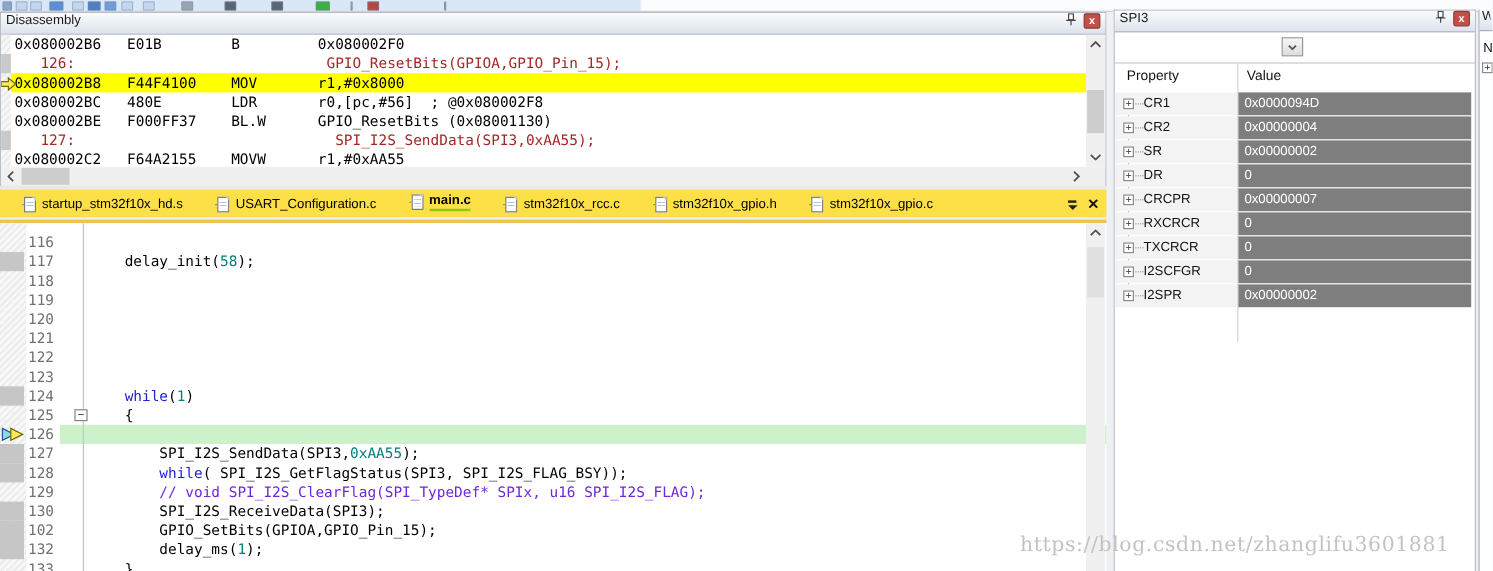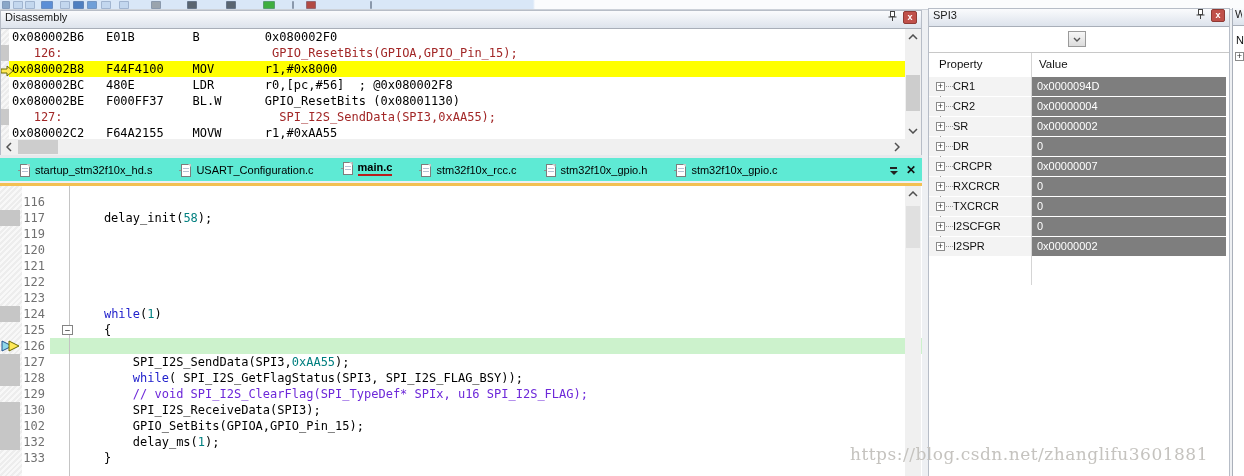--- a/index.html
+++ b/index.html
@@ -30,27 +30,27 @@
 .dis-block{position:absolute;left:0;width:8px;height:16px;background:#c9c9c9}
 .dis-arrow{position:absolute;left:0;z-index:3}
 #disasm-vscroll{left:904px;top:18px;width:16px;height:110px}
 #disasm-vscroll .sb-thumb{left:1px;width:14px;top:46px;height:36px}
 #disasm-hscroll{left:0;top:128px;width:920px;height:16px}
 #disasm-hscroll .sb-thumb{top:1px;height:14px;left:17px;width:40px}
 #disasm-hscroll .sb-right{left:888px}
 
 #splitter{position:absolute;left:0;top:155px;width:922px;height:3px;background:#e7e9ec}
 
-#tabbar{position:absolute;left:0;top:158px;width:922px;height:23px;background:#5eead4}
+#tabbar{position:absolute;left:0;top:158px;width:922px;height:23px;background:#fde047}
 #tabs{position:absolute;left:7px;bottom:0;height:25px;display:flex;align-items:flex-end}
 .tab{position:relative;height:20px;display:flex;align-items:center;padding:0 13px 2px 11px;margin-right:3px;font-size:11px;color:#000}
 .tab-bg{position:absolute;left:0;right:0;top:0;bottom:0;border:1px solid #8e8e8e;border-bottom:none;border-radius:4px 2px 0 0;transform:skewX(-14deg);box-shadow:inset 0 1px 0 rgba(255,255,255,.45)}
 .tab>*{position:relative}
 .tab.active{height:24px;z-index:3}
-.tab.active .tab-label{font-weight:bold;border-bottom:2px solid #b91c1c}
+.tab.active .tab-label{font-weight:bold;border-bottom:2px solid #84cc16}
 .tab-label{line-height:13px;white-space:nowrap}
 .doc-icon{position:relative;width:10px;height:13px;background:#fff;border:1px solid #7d7d7d;margin-right:5px;flex:none}
 .doc-icon::before{content:'';position:absolute;right:-1px;top:-1px;width:4px;height:4px;background:#c9c9c9;clip-path:polygon(0 0,100% 100%,100% 0)}
 .doc-icon::after{content:'';position:absolute;left:1px;right:1px;top:3px;bottom:2px;background:repeating-linear-gradient(#b6c2d4 0 1px,transparent 1px 3px)}
 .tabmenu-icon{position:absolute;left:889px;top:9px;width:9px;height:9px}
 .tabmenu-icon::before{content:'';position:absolute;left:1px;top:0;width:7px;height:2px;background:#222}
 .tabmenu-icon::after{content:'';position:absolute;left:1px;top:4px;border-left:4px solid transparent;border-right:4px solid transparent;border-top:4px solid #222}
 .tabclose{position:absolute;left:906px;top:5px;font-size:12px;font-weight:bold;color:#111;line-height:14px}
 #tabstrip{position:absolute;left:0;top:183px;width:922px;height:3px;background:var(--active-tab,#f3c052)}
 
@@ -223,20 +223,25 @@
         </div>
         <div class="ed-line">
           <span class="ed-margin">
             <span class="ed-block"></span>
           </span>
           <span class="ed-num">117</span>
           <pre class="ed-code"><span class="tk-p">    delay_init(</span><span class="tk-n">58</span><span class="tk-p">);</span></pre>
         </div>
         <div class="ed-line">
           <span class="ed-margin"></span>
+          <span class="ed-num">118</span>
+          <pre class="ed-code"></pre>
+        </div>
+        <div class="ed-line">
+          <span class="ed-margin"></span>
           <span class="ed-num">119</span>
           <pre class="ed-code"></pre>
         </div>
         <div class="ed-line">
           <span class="ed-margin"></span>
           <span class="ed-num">120</span>
           <pre class="ed-code"></pre>
         </div>
         <div class="ed-line">
           <span class="ed-margin"></span>

